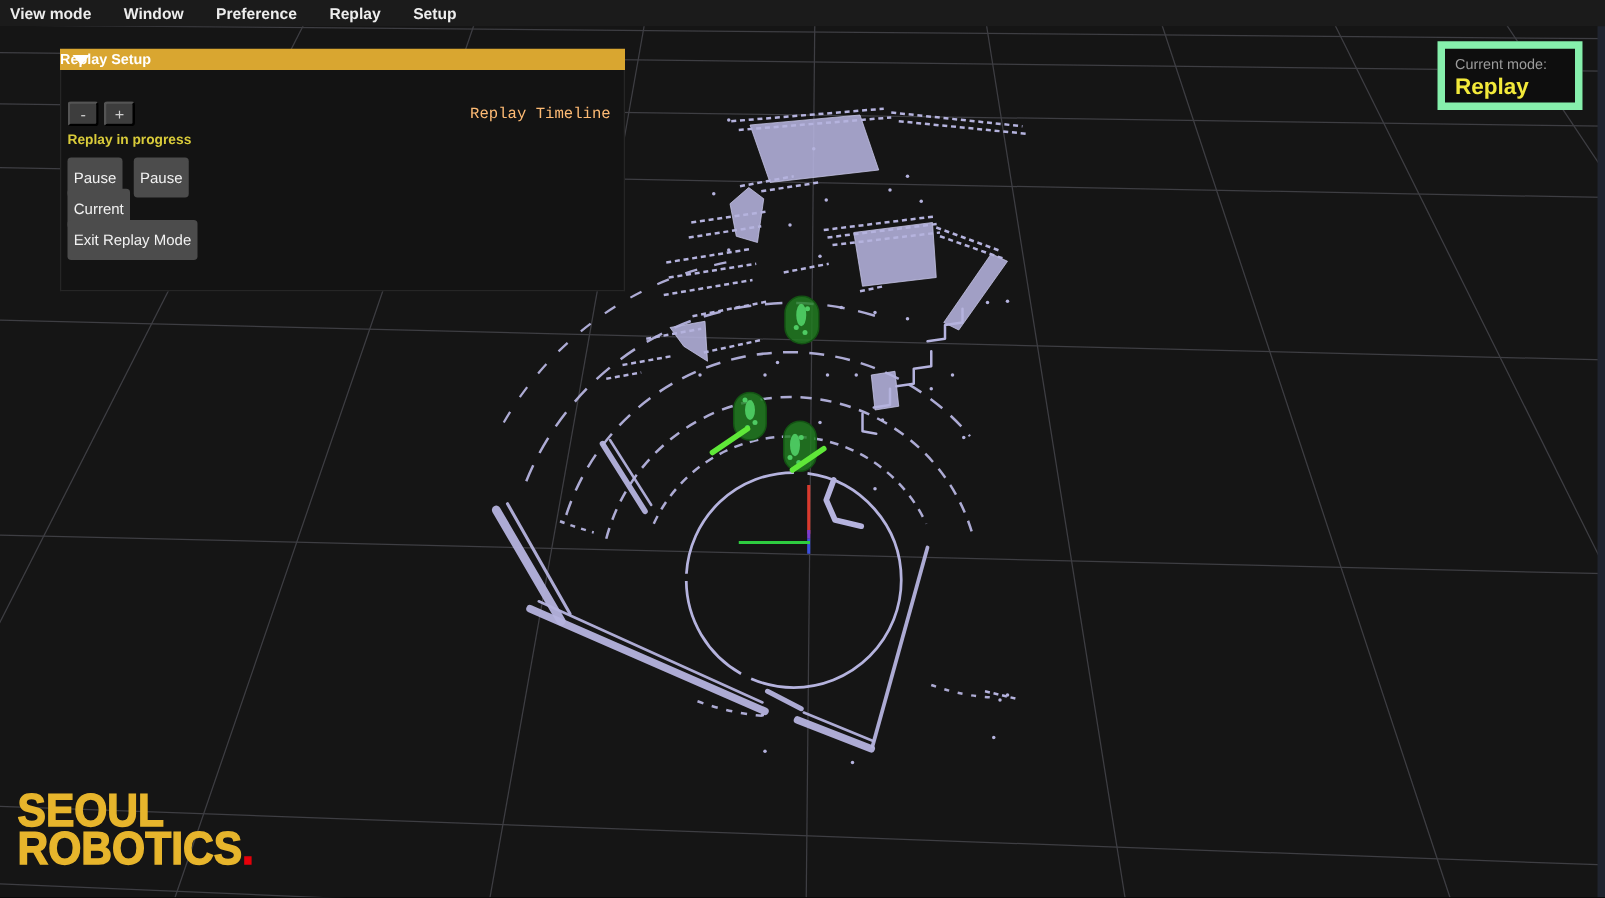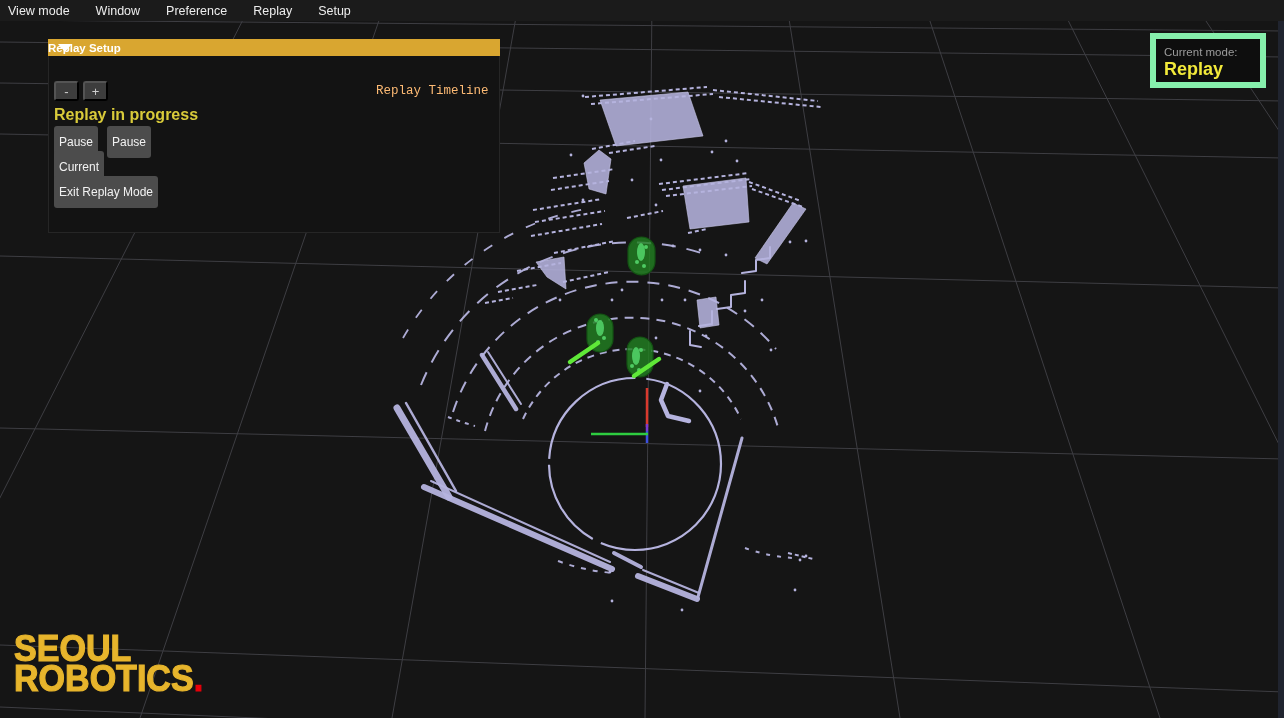--- a/index.html
+++ b/index.html
@@ -1,21 +1,21 @@
 <!DOCTYPE html>
 <html><head>
 <meta charset="utf-8">
 <style>
   html,body{margin:0;padding:0;background:#000;}
   .stage{position:relative;width:1284px;height:718px;overflow:hidden;background:#151515;
          font-family:"Liberation Sans",sans-serif;-webkit-font-smoothing:antialiased;}
   
   .menubar{position:absolute;left:0;top:0;width:100%;height:21px;background:#1b1b1b;
            display:flex;align-items:center;padding-left:8px;box-sizing:border-box;z-index:40;}
-  .menubar .mitem{color:#ededed;font-size:12.5px;margin-right:26px;cursor:default;white-space:nowrap;}
+  .menubar .mitem{color:#ededed;font-size:12.5px;margin-right:26px;cursor:default;white-space:nowrap;font-weight:bold;}
   
   #scene{position:absolute;left:0;top:0;z-index:1;}
   .edge-strip{position:absolute;top:0;right:0;width:6px;height:718px;background:#20242f;z-index:5;}
   
   .panel{position:absolute;left:48px;top:39px;width:452px;height:194px;z-index:30;}
   .panel-header{position:absolute;left:0;top:0;right:0;height:17px;background:#d9a630;
                 display:flex;align-items:center;justify-content:flex-start;}
   .panel-title{color:#fff;font-size:11.5px;font-weight:bold;}
   .tri-down{position:absolute;left:10px;top:5px;width:0;height:0;
             border-left:7px solid transparent;border-right:7px solid transparent;border-top:8px solid #fff;}
@@ -23,21 +23,21 @@
               border:1px solid #262626;border-top:none;box-sizing:border-box;}
   .btn{position:absolute;height:32px;background:#4c4c4c;border-radius:3px;color:#f2f2f2;
        font-size:12px;display:inline-flex;align-items:center;padding:0 5px;cursor:pointer;
        font-family:"Liberation Sans",sans-serif;border:none;}
   .stepbtn{position:absolute;width:25px;height:20px;background:#3d3d3d;border-radius:3px;color:#cfcfcf;
            font-size:13px;display:flex;align-items:center;justify-content:center;cursor:pointer;}
   .slider{position:absolute;left:65px;top:25px;width:256px;height:20px;background:#232323;border-radius:3px;}
   .slider .handle{position:absolute;left:111px;top:2px;width:11px;height:16px;background:#e2a52f;border-radius:2px;}
   .slider .sval{position:absolute;left:125px;top:3px;font-size:12px;color:#fff;}
   .slider-label{position:absolute;left:327px;top:28px;font-size:12.5px;color:#fdba74;font-family:Liberation Mono, monospace;}
-  .status{position:absolute;left:5px;top:50px;font-size:16px;font-weight:bold;color:#d9cb3a;}
+  .status{position:absolute;left:5px;top:50px;font-size:11px;font-weight:bold;color:#d9cb3a;}
   
   .modebox{position:absolute;left:1150px;top:33px;width:116px;height:55px;background:#0e0e0e;
            border:6px solid #86efac;box-sizing:border-box;padding:7px 0 0 8px;z-index:30;}
   .modebox .mlabel{color:#9c9c9c;font-size:11.5px;}
   .modebox .mvalue{color:#f2e93a;font-size:18px;font-weight:bold;margin-top:1px;}
   
   .logo{position:absolute;left:14px;top:634px;z-index:20;color:#e7b52c;font-weight:bold;
         font-size:37px;line-height:30px;transform:scaleX(.92);transform-origin:left top;
         -webkit-text-stroke:1.2px #e7b52c;letter-spacing:0px;cursor:default;}
   .logo .dot{color:#e8000a;-webkit-text-stroke:1.2px #e8000a;}

